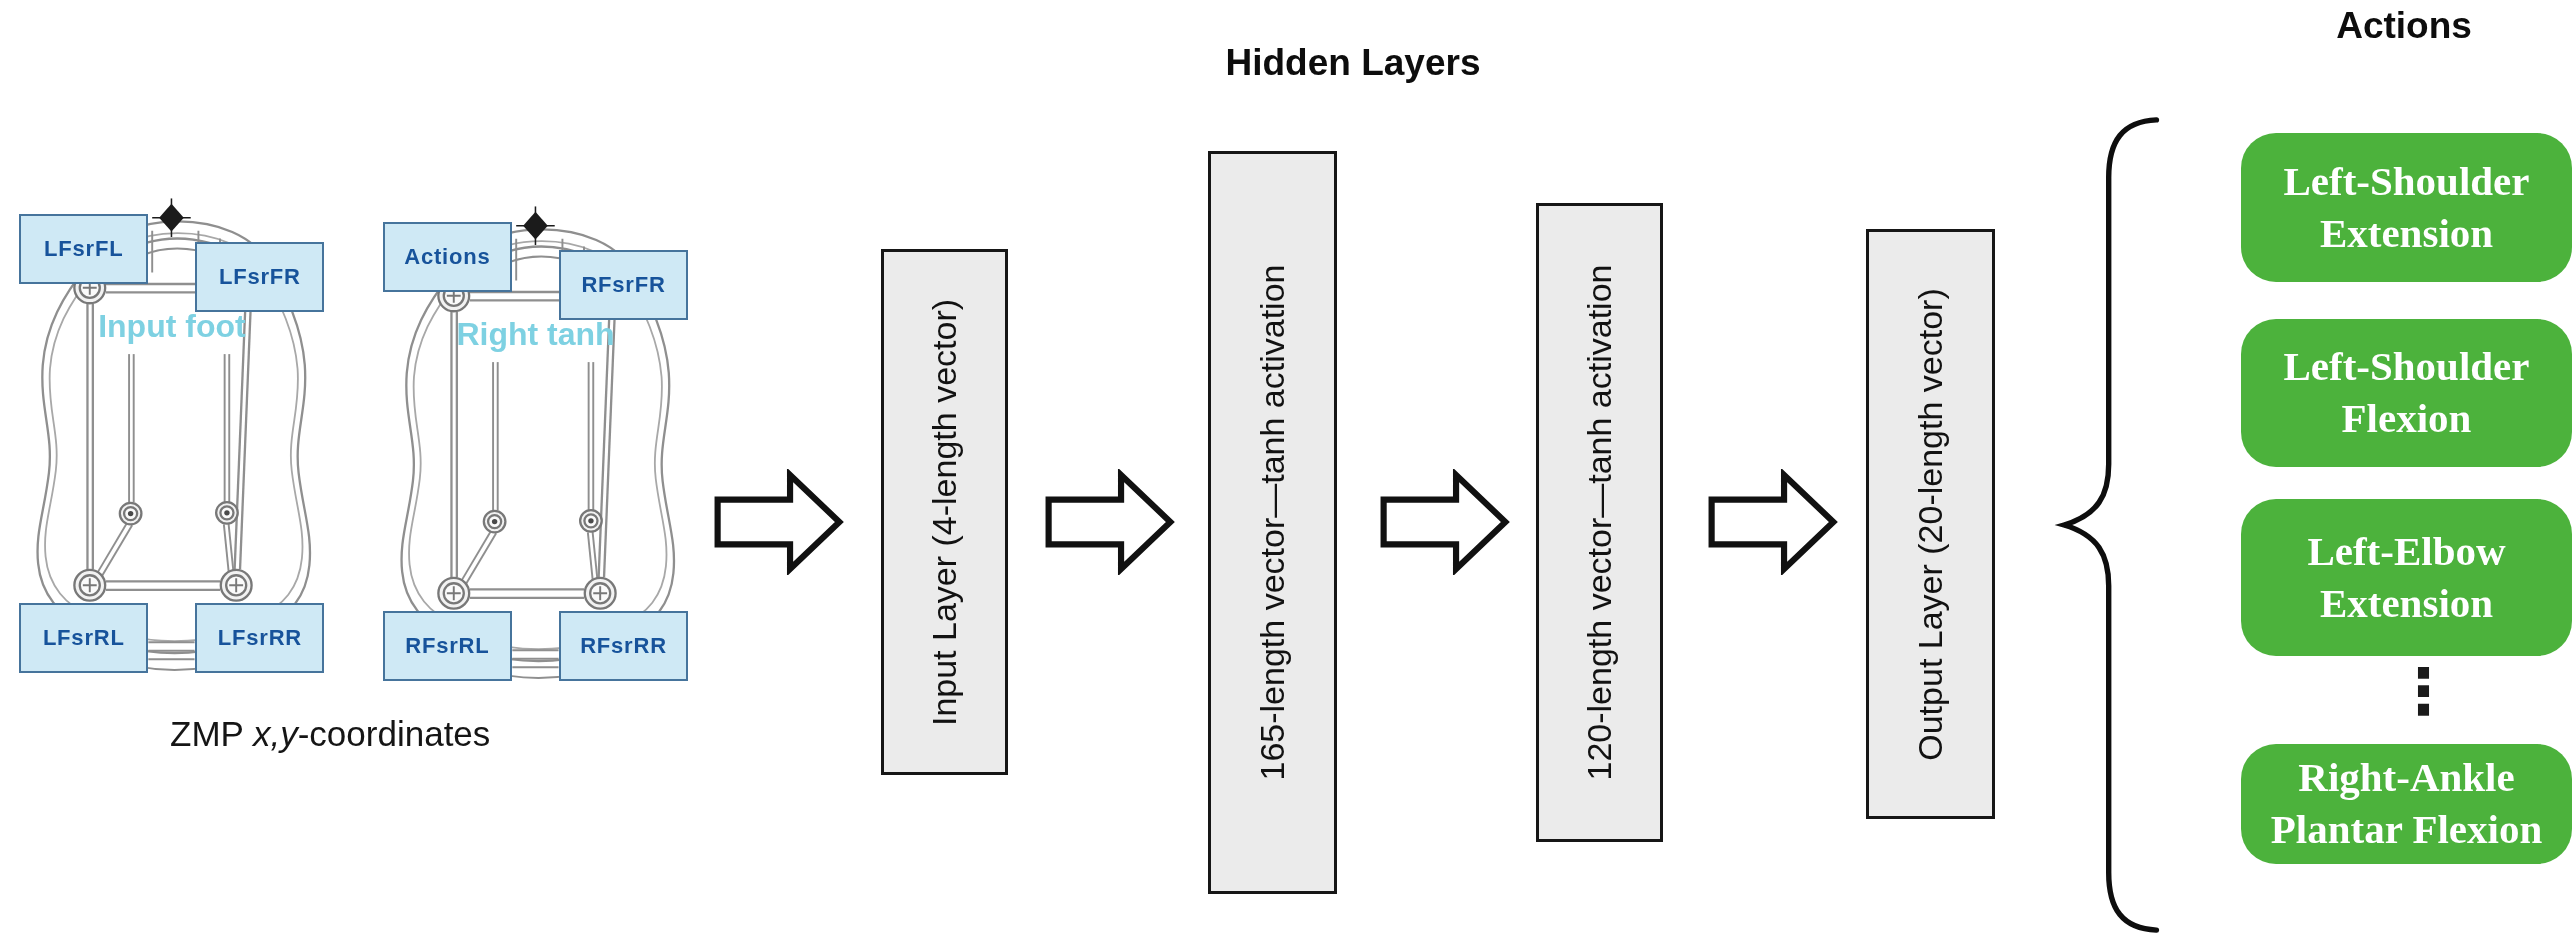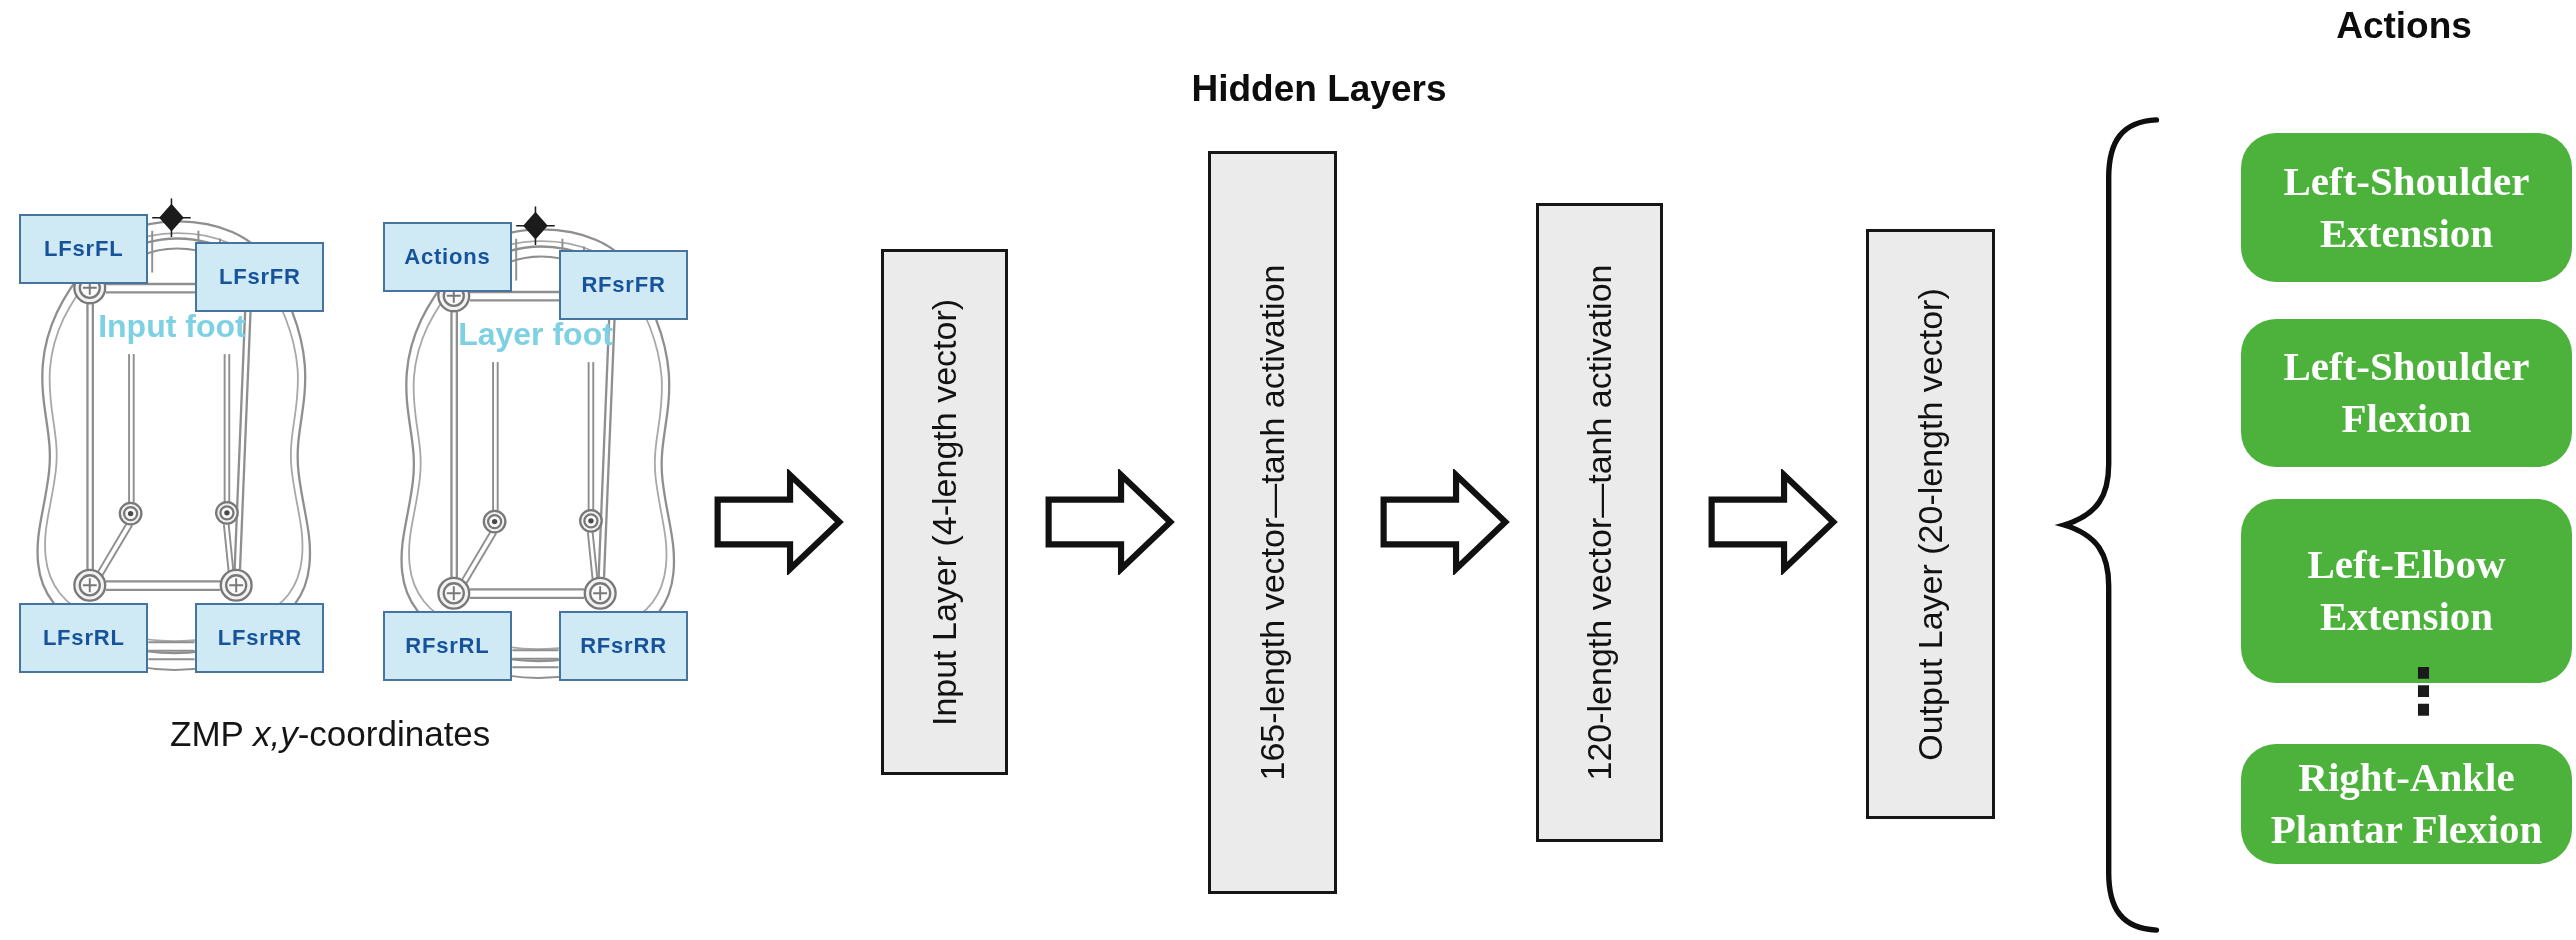--- a/index.html
+++ b/index.html
@@ -15,21 +15,21 @@
           display:flex;align-items:center;justify-content:center;box-sizing:border-box;}
   .s-fl{left:3.9px;top:51px;} .s-fr{left:180px;top:51px;margin-top:28px;}
   .s-rl{left:3.9px;top:440px;} .s-rr{left:180px;top:440px;}
   .foot-caption{position:absolute;left:41px;top:145px;width:231px;text-align:center;
           color:var(--foot-caption);font-size:32px;font-weight:600;}
 
   .zmp{position:absolute;left:170px;top:714px;width:324px;font-size:35px;color:#151515;}
   .zmp i{font-style:italic;}
 
   .fig-title{position:absolute;font-size:37px;font-weight:bold;color:#0d0d0d;text-align:center;}
-  .hidden-layers-title{left:1142px;top:42px;width:354px;margin-top:26px;}
+  .hidden-layers-title{left:1176px;top:42px;width:354px;}
   .actions-title{left:2273px;top:4.6px;width:262px;}
 
   
   .arrow{position:absolute;top:469px;width:131px;height:106px;}
 
   
   .layer-box{position:absolute;background:var(--layer-fill);border:3.9px solid #161616;
           box-sizing:border-box;display:flex;align-items:center;justify-content:center;}
   .vtext{transform:rotate(-90deg);white-space:nowrap;font-size:34px;color:#121212;}
 
@@ -112,21 +112,21 @@
 </div>
 
 <div class="foot" style="left:379px;top:171px">
   <svg class="foot-svg" viewBox="0 0 410 680">
       <use href="#foot-art"></use>
     </svg>
   <div class="sensor s-fl">Actions</div>
   <div class="sensor s-fr">RFsrFR</div>
   <div class="sensor s-rl">RFsrRL</div>
   <div class="sensor s-rr">RFsrRR</div>
-  <div class="foot-caption">Layer foot</div>
+  <div class="foot-caption">Right tanh</div>
 </div>
 
 <div class="zmp"><span>ZMP </span><i>x,y</i><span>-coordinates</span></div>
 
 <div class="fig-title hidden-layers-title">Hidden Layers</div>
 <div class="fig-title actions-title">Actions</div>
 
 <svg class="arrow" style="left:713px" viewBox="0 0 170 134">
     <path d="M6,38 H100 V6 L164,67 L100,128 V96 H6 Z" fill="#ffffff" stroke="#111111" stroke-width="8"></path>
   </svg>
@@ -156,20 +156,20 @@
 <svg class="brace" viewBox="0 0 145 1062">
   <path d="M138,5 C94,7 76,32 76,80 L76,452 C76,492 62,518 18,531 C62,544 76,570 76,610 L76,982 C76,1030 94,1055 138,1057" fill="none" stroke="#0e0e0e" stroke-width="7" stroke-linecap="round"></path>
 </svg>
 
 <div class="action-btn" style="top:133px;height:149px">
     <span>Left-Shoulder Extension</span>
   </div>
 <div class="action-btn" style="top:319px;height:148px">
     <span>Left-Shoulder Flexion</span>
   </div>
-<div class="action-btn" style="top:499px;height:184px">
+<div class="action-btn" style="top:499px;height:157px">
     <span>Left-Elbow Extension</span>
   </div>
 <div class="ellipsis">⋮</div>
 <div class="action-btn" style="top:744px;height:120px">
     <span>Right-Ankle Plantar Flexion</span>
   </div>
 
 
 </body></html>

